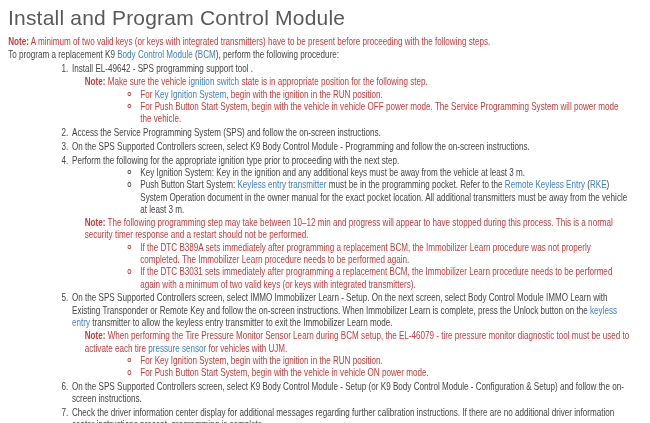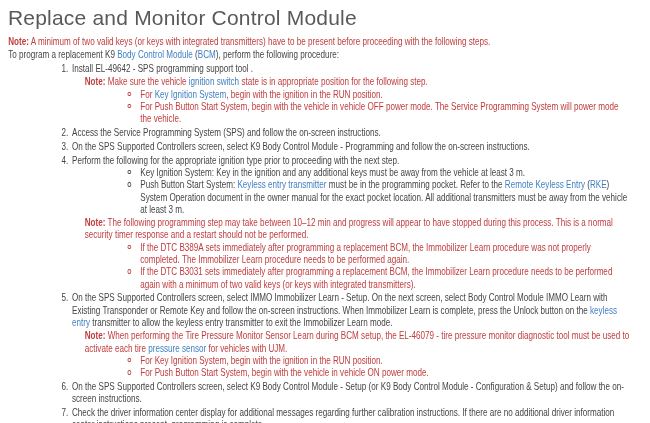--- a/index.html
+++ b/index.html
@@ -45,21 +45,21 @@
   .m-g{color:var(--text);}
   .s-g{color:var(--text);}
   .s-r{color:var(--red);}
   .s-nb{color:var(--red);font-weight:700;}
   a.s-l{color:var(--link);text-decoration:none;cursor:pointer;}
 </style>
 </head>
 <body>
 
 <main>
-  <h1 class="page-title">Replace and Monitor Control Module</h1>
+  <h1 class="page-title">Install and Program Control Module</h1>
   <div class="doc" id="content">
       <div class="blk b-note0"><span class="s-nb">Note:</span><span class="s-r"> A minimum of two valid keys (or keys with integrated transmitters) have to be present before proceeding with the following steps.</span></div>
       <div class="blk b-para0"><span class="s-g">To program a replacement K9 </span><a class="s-l">Body Control Module</a><span class="s-g"> (</span><a class="s-l">BCM</a><span class="s-g">), perform the following procedure:</span></div>
       <div class="blk b-step"><span class="num">1.</span><span class="s-g">Install EL-49642 - SPS programming support tool .</span></div>
       <div class="blk b-stepnote"><span class="s-nb">Note:</span><span class="s-r"> Make sure the vehicle </span><a class="s-l">ignition switch</a><span class="s-r"> state is in appropriate position for the following step.</span></div>
       <div class="blk b-bullet"><span class="marker m-r"></span><span class="s-r">For </span><a class="s-l">Key Ignition System</a><span class="s-r">, begin with the ignition in the RUN position.</span></div>
       <div class="blk b-bullet"><span class="marker m-r"></span><span class="s-r">For Push Button Start System, begin with the vehicle in vehicle OFF power mode. The Service Programming System will power mode the vehicle.</span></div>
       <div class="blk b-step"><span class="num">2.</span><span class="s-g">Access the Service Programming System (SPS) and follow the on-screen instructions.</span></div>
       <div class="blk b-step"><span class="num">3.</span><span class="s-g">On the SPS Supported Controllers screen, select K9 Body Control Module - Programming and follow the on-screen instructions.</span></div>
       <div class="blk b-step"><span class="num">4.</span><span class="s-g">Perform the following for the appropriate ignition type prior to proceeding with the next step.</span></div>

